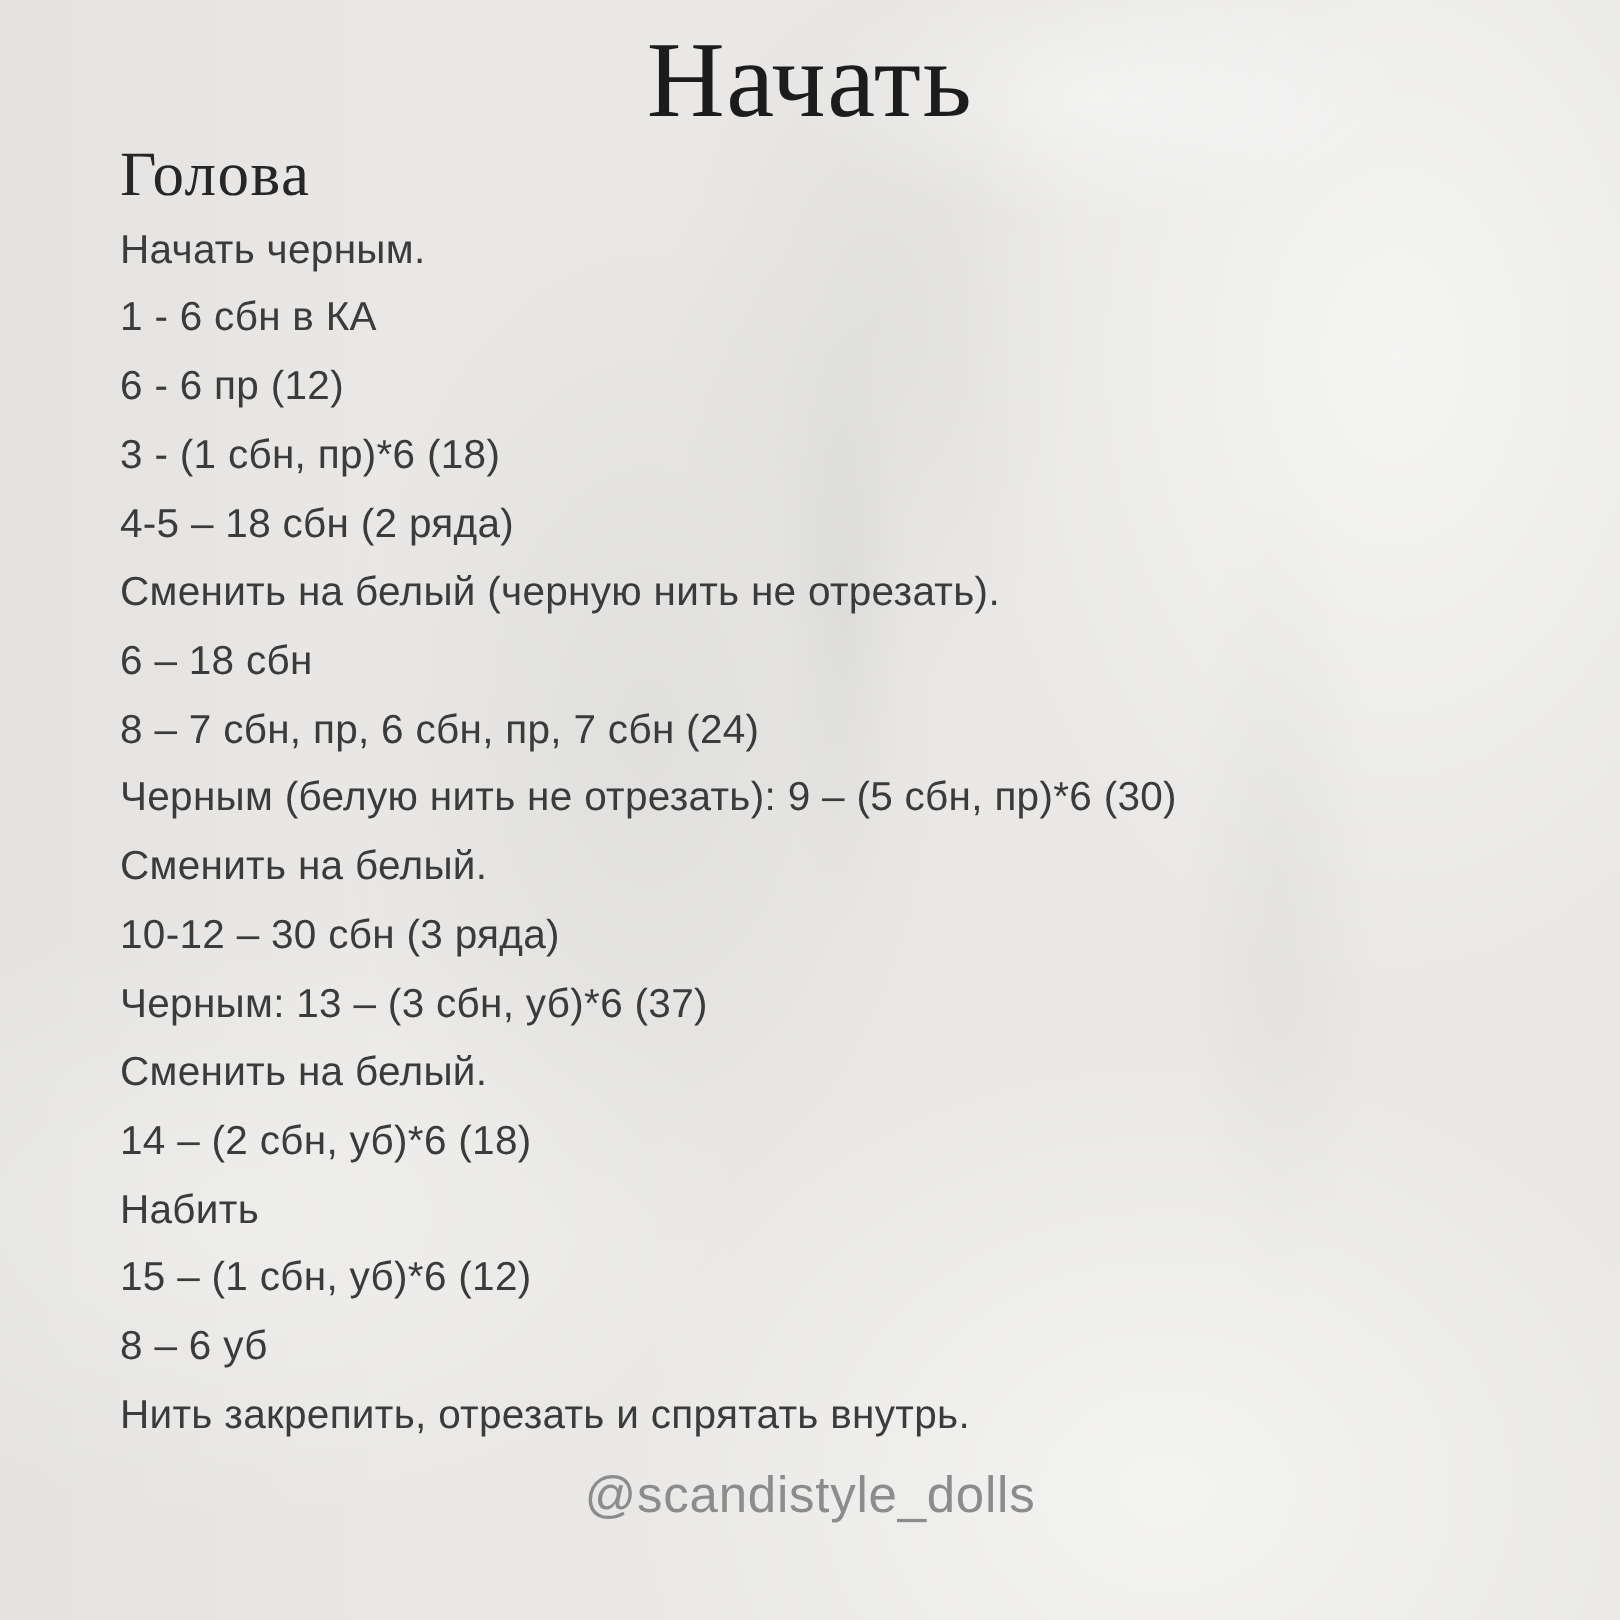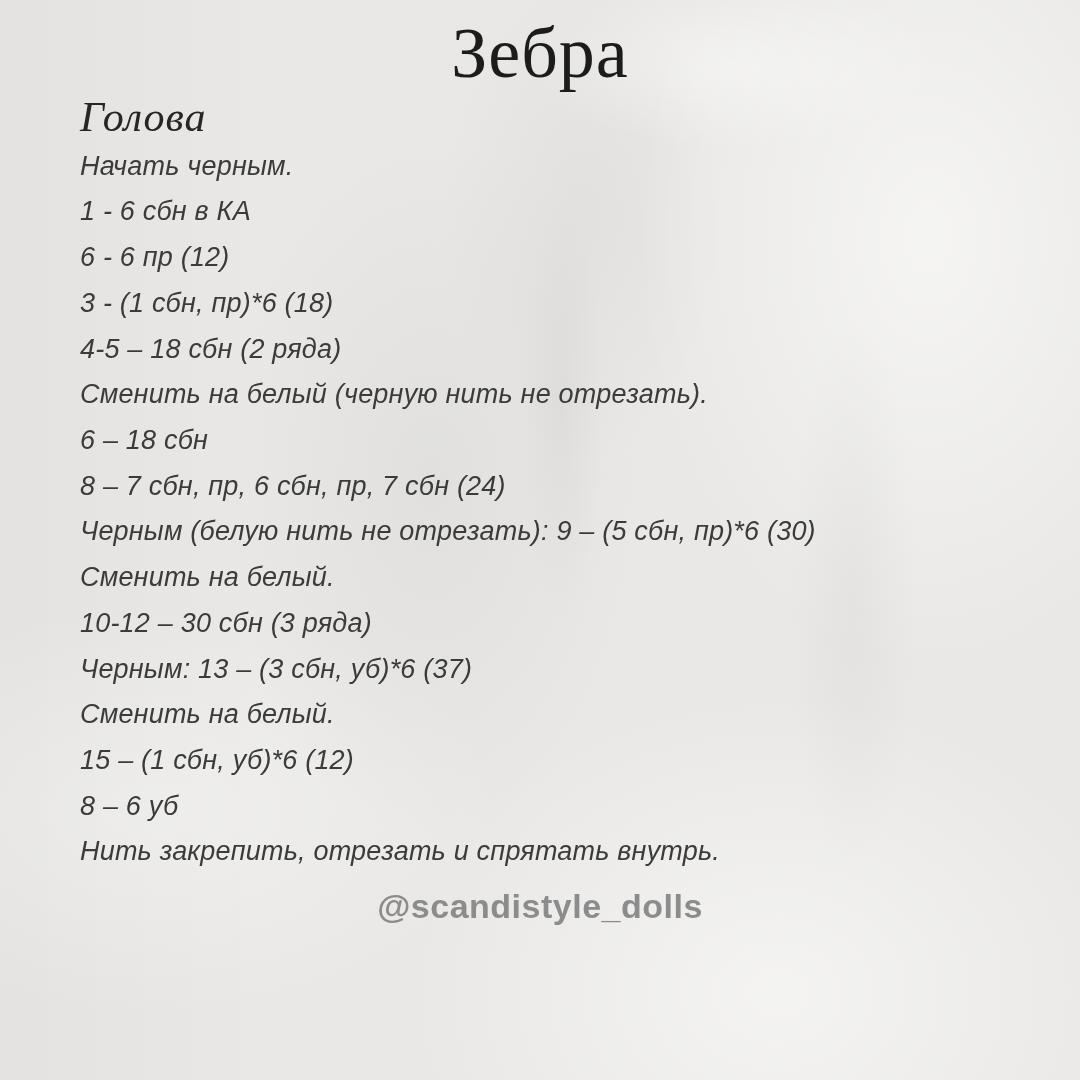--- a/index.html
+++ b/index.html
@@ -48,21 +48,20 @@
     font-size: 72px;
     line-height: 1.05;
     letter-spacing: 1px;
     color: var(--title);
   }
 
   .content {
     position: relative;
     padding: 0 40px 0 80px;
     margin-top: 2px;
-    font-style: italic;
   }
 
   .section-title {
     font-family: "Liberation Serif", "DejaVu Serif", serif;
     font-weight: 400;
     font-size: 42px;
     line-height: 1.1;
     letter-spacing: 1px;
     color: #262626;
     margin-bottom: 4px;
@@ -76,49 +75,51 @@
     letter-spacing: 0.2px;
     color: var(--text);
     white-space: nowrap;
   }
 
   .footer {
     position: relative;
     margin-top: 12px;
     text-align: center;
     font-family: "Liberation Sans", sans-serif;
-    font-weight: 700;
+    font-weight: 400;
     font-size: 34px;
     letter-spacing: 0.5px;
     color: var(--footer);
   }
 </style>
 </head>
 <body>
 
 <div class="page">
-  <h1 class="title">Зебра</h1>
+  <h1 class="title">Начать</h1>
 
   <div class="content">
     <h2 class="section-title">Голова</h2>
 
     <div class="lines">
         <div class="line">Начать черным.</div>
         <div class="line">1 - 6 сбн в КА</div>
         <div class="line">6 - 6 пр (12)</div>
         <div class="line">3 - (1 сбн, пр)*6 (18)</div>
         <div class="line">4-5 – 18 сбн (2 ряда)</div>
         <div class="line">Сменить на белый (черную нить не отрезать).</div>
         <div class="line">6 – 18 сбн</div>
         <div class="line">8 – 7 сбн, пр, 6 сбн, пр, 7 сбн (24)</div>
         <div class="line">Черным (белую нить не отрезать): 9 – (5 сбн, пр)*6 (30)</div>
         <div class="line">Сменить на белый.</div>
         <div class="line">10-12 – 30 сбн (3 ряда)</div>
         <div class="line">Черным: 13 – (3 сбн, уб)*6 (37)</div>
         <div class="line">Сменить на белый.</div>
+        <div class="line">14 – (2 сбн, уб)*6 (18)</div>
+        <div class="line">Набить</div>
         <div class="line">15 – (1 сбн, уб)*6 (12)</div>
         <div class="line">8 – 6 уб</div>
         <div class="line">Нить закрепить, отрезать и спрятать внутрь.</div>
       </div>
   </div>
 
   <div class="footer">@scandistyle_dolls</div>
 </div>
 
 </body></html>

